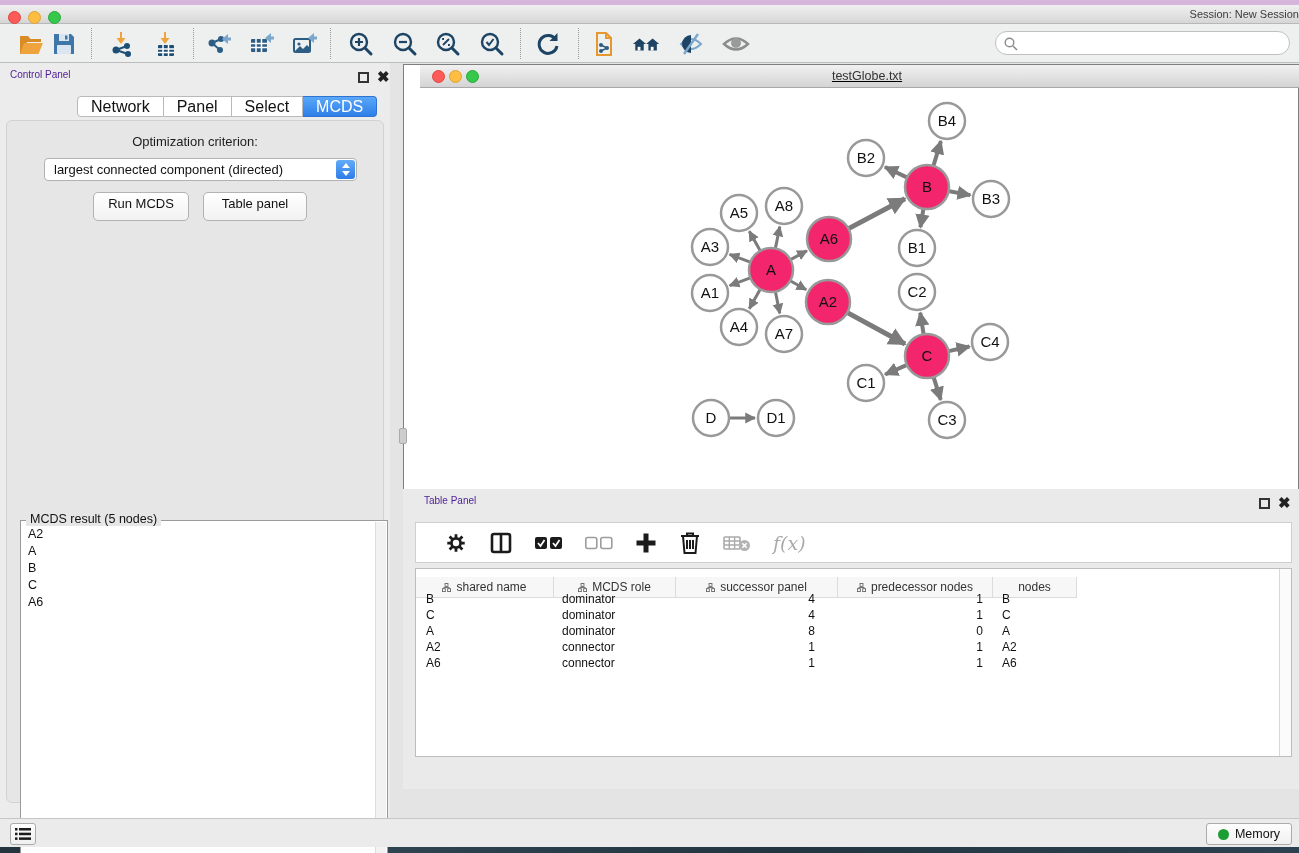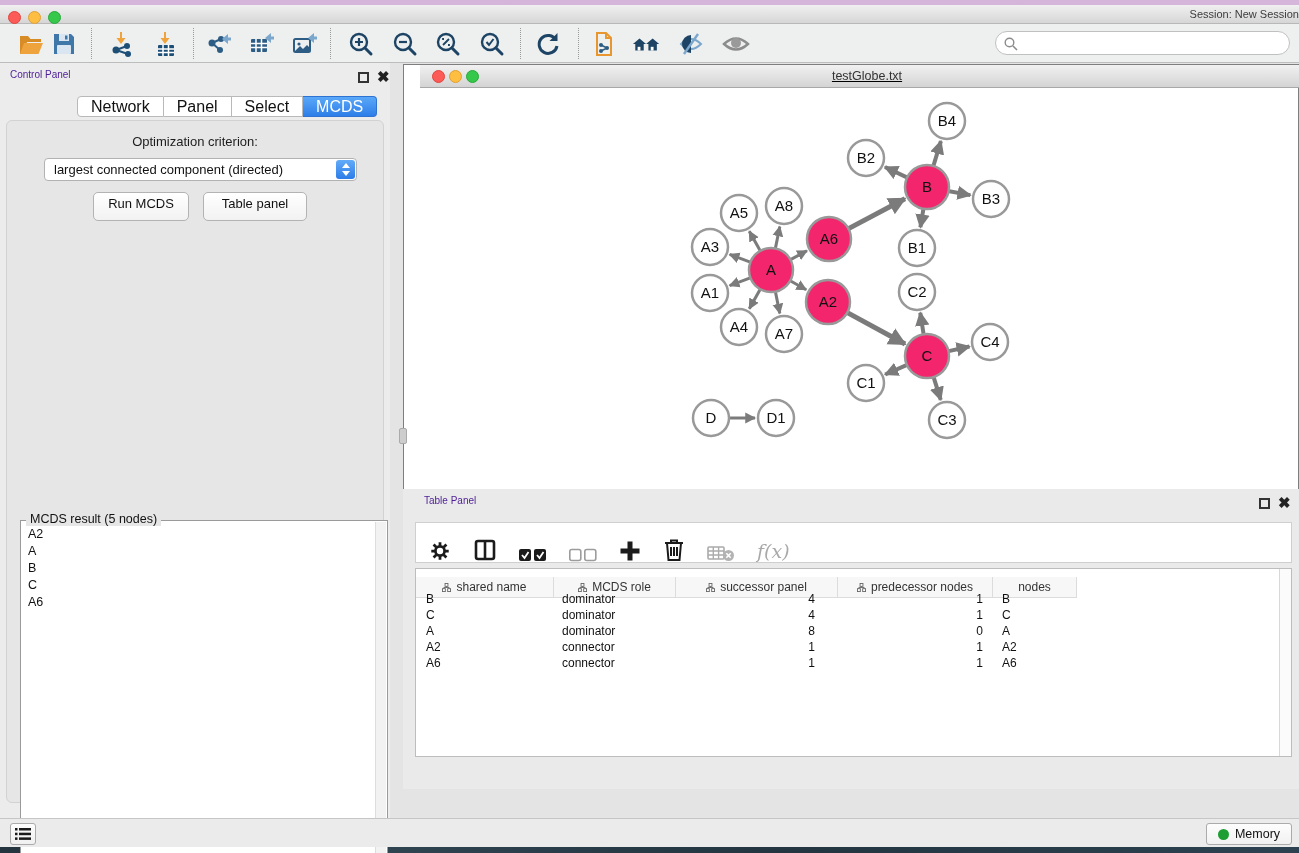--- a/index.html
+++ b/index.html
@@ -90,21 +90,21 @@
   #net-grip { position:absolute; right:0; bottom:0; width:12px; height:12px;
      background:repeating-linear-gradient(135deg,transparent 0 3px,#9a9a9a 3px 4px); }
   .divider-nub { background:#cdcdcd; border:1px solid #aaa; border-radius:2px; }
 
   
   #table-panel { left:403px; top:489px; width:896px; height:300px; background:#eaeaea; }
   #table-panel .panel-title { left:21px; }
   #table-panel .float-btn { left:1258px - 403px; }
   #tp-float { left:856px; } #tp-close { left:875px; }
   #tp-toolbar { position:absolute; left:12px; top:33px; width:877px; height:41px;
-     background:#fff; border:1px solid #cfcfcf; display:flex; align-items:flex-end; }
+     background:#fff; border:1px solid #cfcfcf; display:flex; align-items:center;padding-left:16px; }
   .tp-icon { margin-left:22px; display:flex; align-items:center; }
   .tp-icon:first-child { margin-left:13px; }
   #fx-icon { font-family:"DejaVu Serif", serif; font-style:italic; font-size:19px; color:#a9a9a9; }
 
   #data-table { position:absolute; left:12px; top:79px; width:877px; height:189px;
      background:#fff; border:1px solid #bdbdbd; }
   #tbl-header { position:absolute; left:0; top:0; height:21px; display:flex;
      background:#f7f7f7; border-bottom:1px solid #dcdcdc;margin-top:8px; }
   .th { position:relative; display:flex; align-items:center; justify-content:center;
      font-size:12px; color:#333; border-right:1px solid #dcdcdc; gap:5px; }

